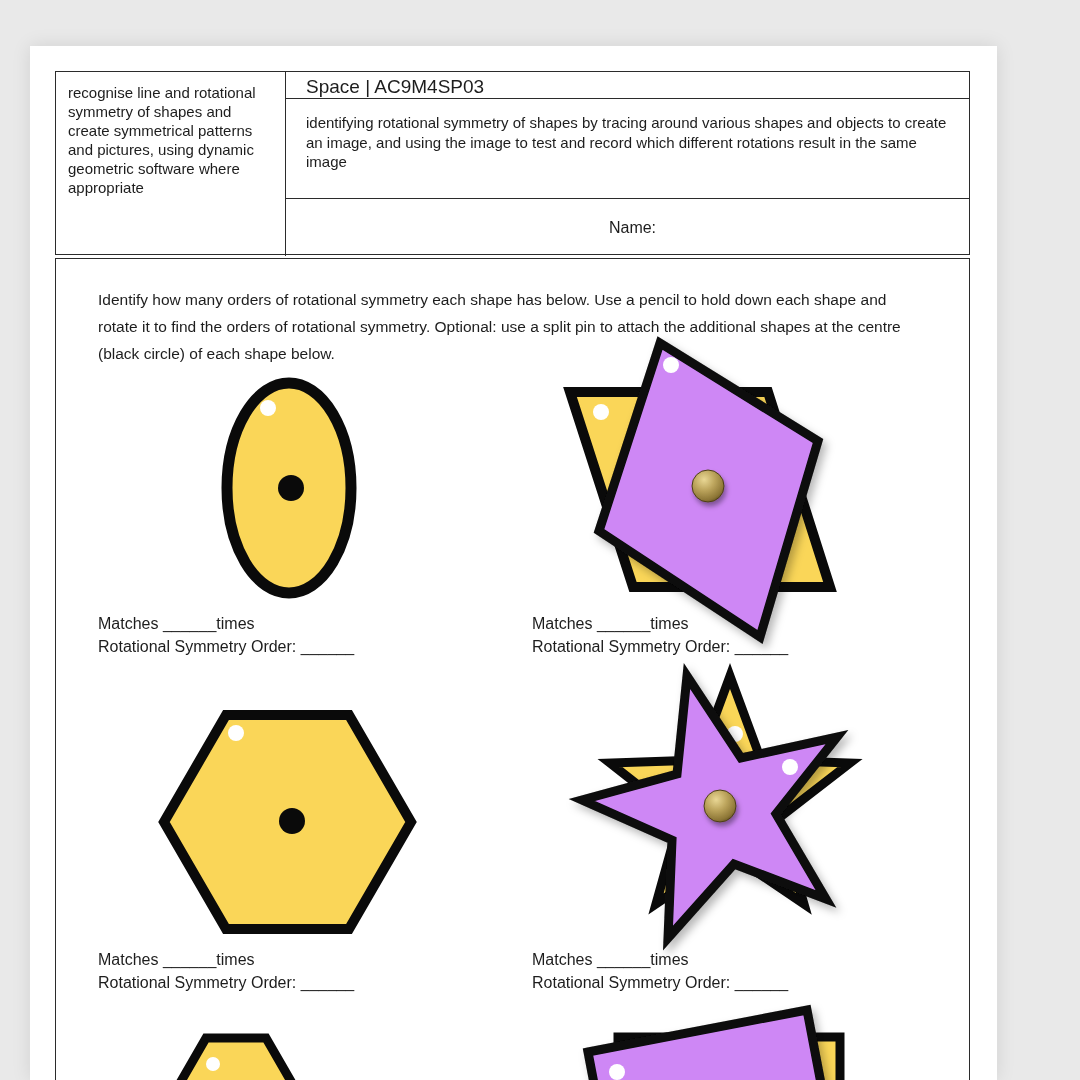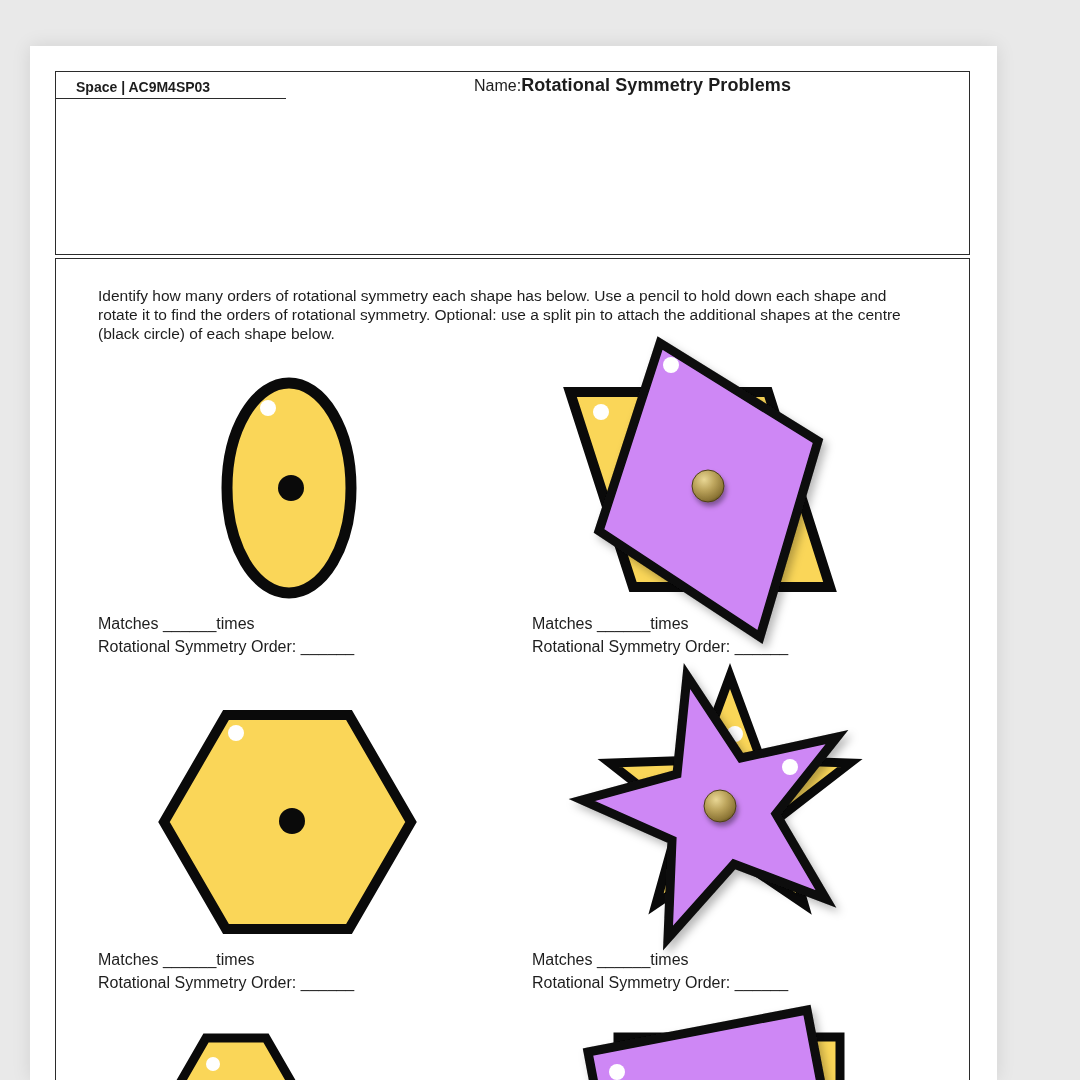--- a/index.html
+++ b/index.html
@@ -33,21 +33,21 @@
   .cell{box-sizing:border-box;}
   .cell-outcome{
     grid-row:1 / span 3;
     border-right:1.6px solid var(--line,#2b2b2b);
     padding:11px 12px;
     font-size:15px;line-height:19px;font-weight:500;
   }
   .cell-code{
     border-bottom:1.6px solid var(--line,#2b2b2b);
     padding:4px 20px 0 20px;
-    font-size:14px;font-weight:700;
+    font-size:19px;font-weight:400;
     display:flex;align-items:center;
   }
   .cell-elab{
     border-bottom:1.6px solid var(--line,#2b2b2b);
     padding:14px 22px 0 20px;
     font-size:15px;line-height:19.5px;font-weight:400;
   }
   .cell-name{
     display:flex;align-items:center;justify-content:center;
     padding:0 10px 0 20px;
@@ -56,21 +56,21 @@
   .ws-title{font-size:18px;font-weight:600;letter-spacing:.1px;}
   
   .content-box{
     position:absolute;left:25px;top:212px;
     width:915px;height:900px;
     border:1.6px solid var(--line,#2b2b2b);
     box-sizing:border-box;
   }
   .instructions{
     position:absolute;left:68px;top:240px;width:822px;
-    font-size:15.5px;line-height:19px;font-weight:400;
+    font-size:15.5px;line-height:27px;font-weight:400;
     color:var(--text,#1d1d1d);
   }
   .caption{
     position:absolute;width:380px;text-align:left;
     font-size:16px;line-height:23px;font-weight:400;
     color:var(--text,#1d1d1d);
     z-index:2;
   }
   .cap-1{left:68px;top:566px;}
   .cap-2{left:502px;top:566px;}
@@ -87,24 +87,25 @@
   .hole{fill:var(--hole,#ffffff);}
   .dot{fill:var(--outline,#0a0a0a);}
 </style>
 </head>
 <body>
 
 <div id="canvas">
   <div class="page">
 
     <div class="hdr-table">
+      <div class="cell cell-outcome">recognise line and rotational symmetry of shapes and create symmetrical patterns and pictures, using dynamic geometric software where appropriate</div>
       <div class="cell cell-code">Space | AC9M4SP03</div>
+      <div class="cell cell-elab">identifying rotational symmetry of shapes by tracing around various shapes and objects to create an image, and using the image to test and record which different rotations result in the same image</div>
       <div class="cell cell-name">
         <span class="name-label">Name:</span>
-        <span class="ws-title">Rotational Symmetry Problems</span>
       </div>
     </div>
 
     <div class="content-box"></div>
     <div class="instructions">Identify how many orders of rotational symmetry each shape has below. Use a pencil to hold down each shape and rotate it to find the orders of rotational symmetry. Optional: use a split pin to attach the additional shapes at the centre (black circle) of each shape below.</div>
 
     <div class="caption cap-1">
       <div>Matches ______times</div>
       <div>Rotational Symmetry Order: ______</div>
     </div>

